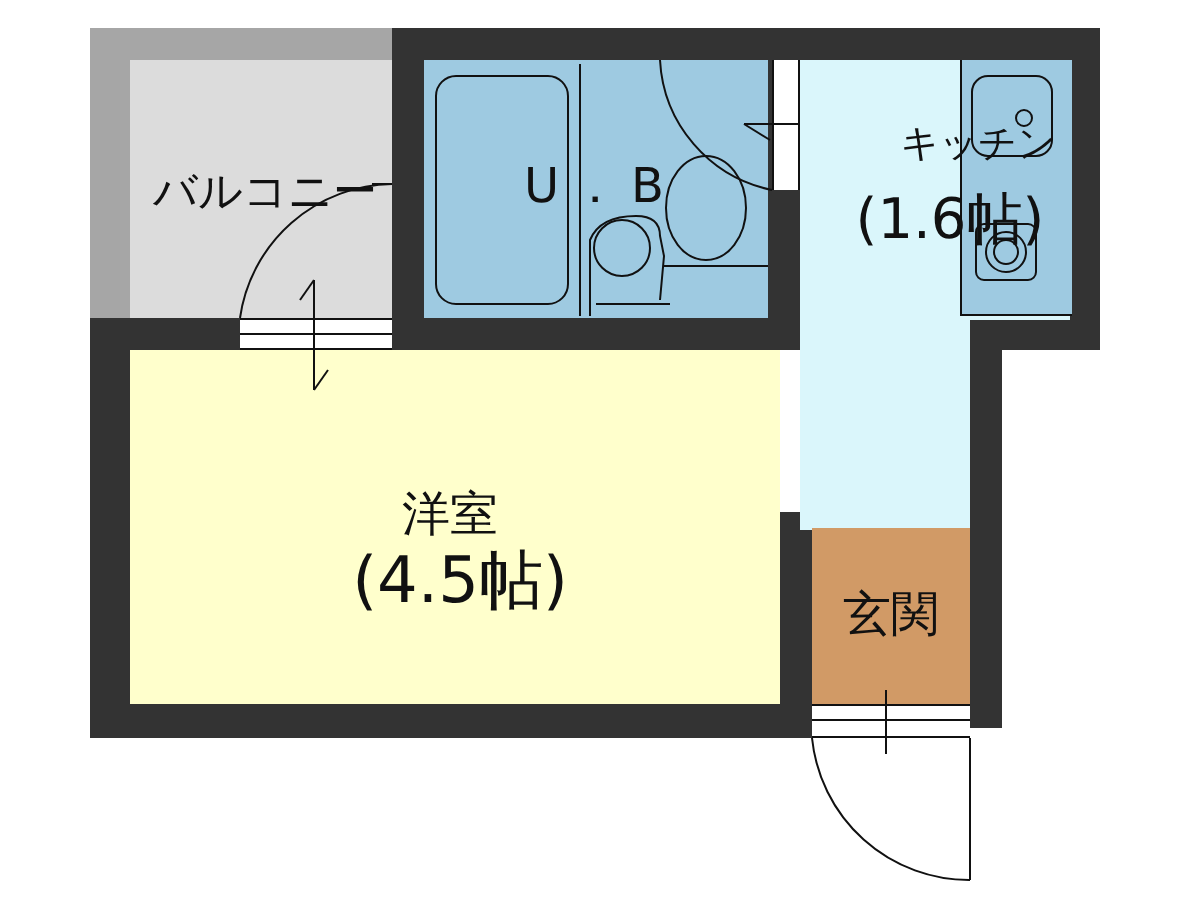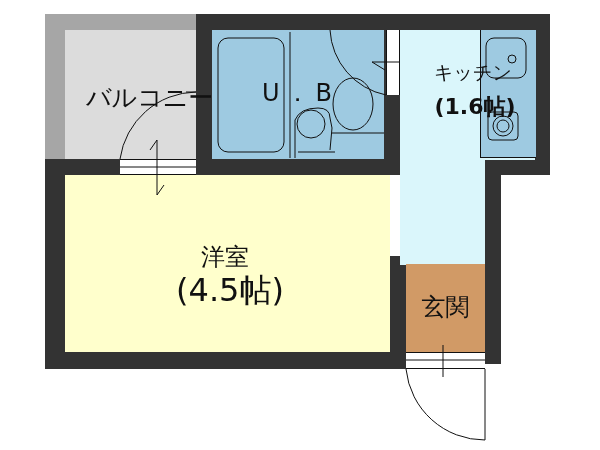--- a/index.html
+++ b/index.html
@@ -76,19 +76,19 @@
   <rect x="488" y="112" width="30" height="28" rx="4" fill="none" stroke="#111" stroke-width="1"></rect>
   <circle cx="503" cy="126" r="10" fill="none" stroke="#111" stroke-width="1"></circle>
   <circle cx="503" cy="126" r="6" fill="none" stroke="#111" stroke-width="1"></circle>
 
   <path d="M406 369 A79 79 0 0 0 485 440" fill="none" stroke="#111" stroke-width="1"></path>
   <line x1="485" y1="369" x2="485" y2="440" stroke="#111" stroke-width="1"></line>
   <line x1="406" y1="360" x2="485" y2="360" stroke="#111" stroke-width="1"></line>
   <line x1="443" y1="345" x2="443" y2="377" stroke="#111" stroke-width="1"></line>
 </svg>
 
-<div class="abs lbl" style="left:70px;top:84px;width:125px;font-size:25px;margin-left:16px;">バルコニー</div>
+<div class="abs lbl" style="left:70px;top:84px;width:125px;font-size:22px;">バルコニー</div>
 <div class="abs lbl" style="left:240px;top:80px;width:120px;font-size:24px;letter-spacing:6px;">U．B</div>
-<div class="abs lbl" style="left:418px;top:62px;width:110px;font-size:19px;">キッチン</div>
-<div class="abs lbl" style="left:410px;top:94px;width:130px;font-size:22px;font-weight:bold;">(1.6帖)</div>
+<div class="abs lbl" style="left:418px;top:62px;width:110px;font-size:19px;text-align:right;">キッチン</div>
+<div class="abs lbl" style="left:410px;top:94px;width:130px;font-size:28px;">(1.6帖)</div>
 <div class="abs lbl" style="left:150px;top:244px;width:150px;font-size:24px;">洋室</div>
 <div class="abs lbl" style="left:150px;top:260px;width:160px;font-size:32px;margin-top:12px;">(4.5帖)</div>
 <div class="abs lbl" style="left:406px;top:294px;width:79px;font-size:24px;font-weight:normal;">玄関</div>
 
 </body></html>

